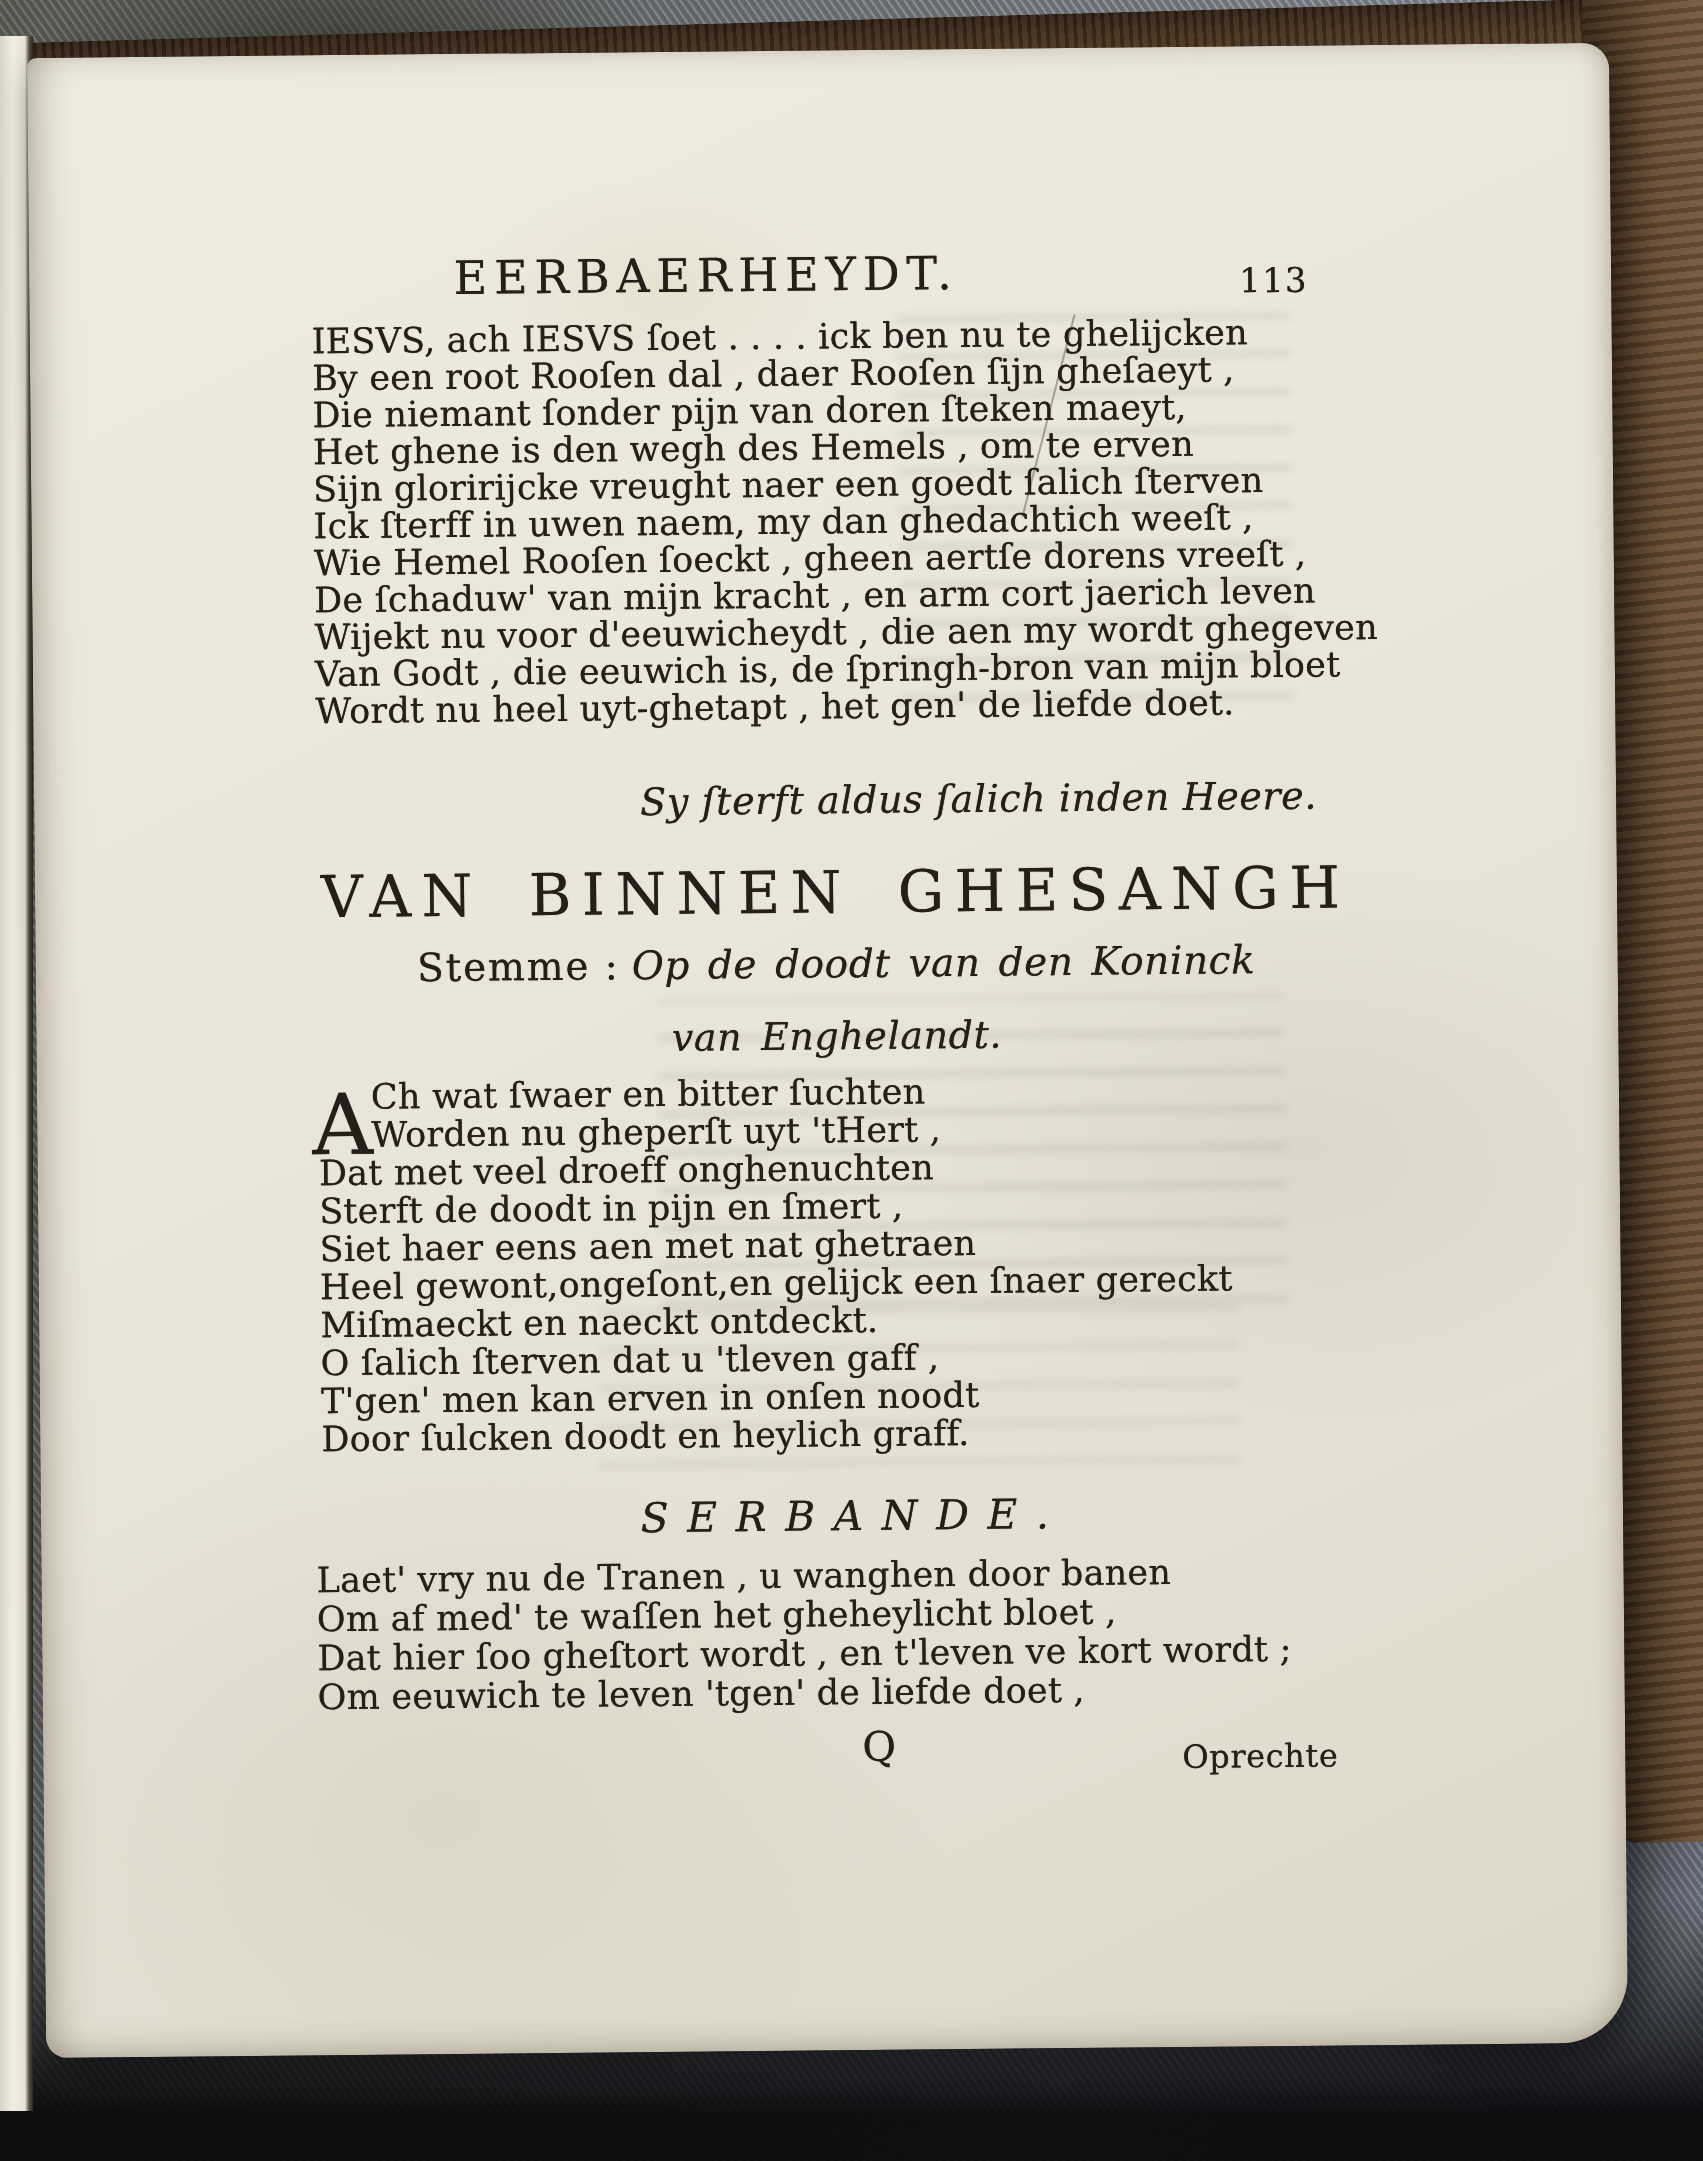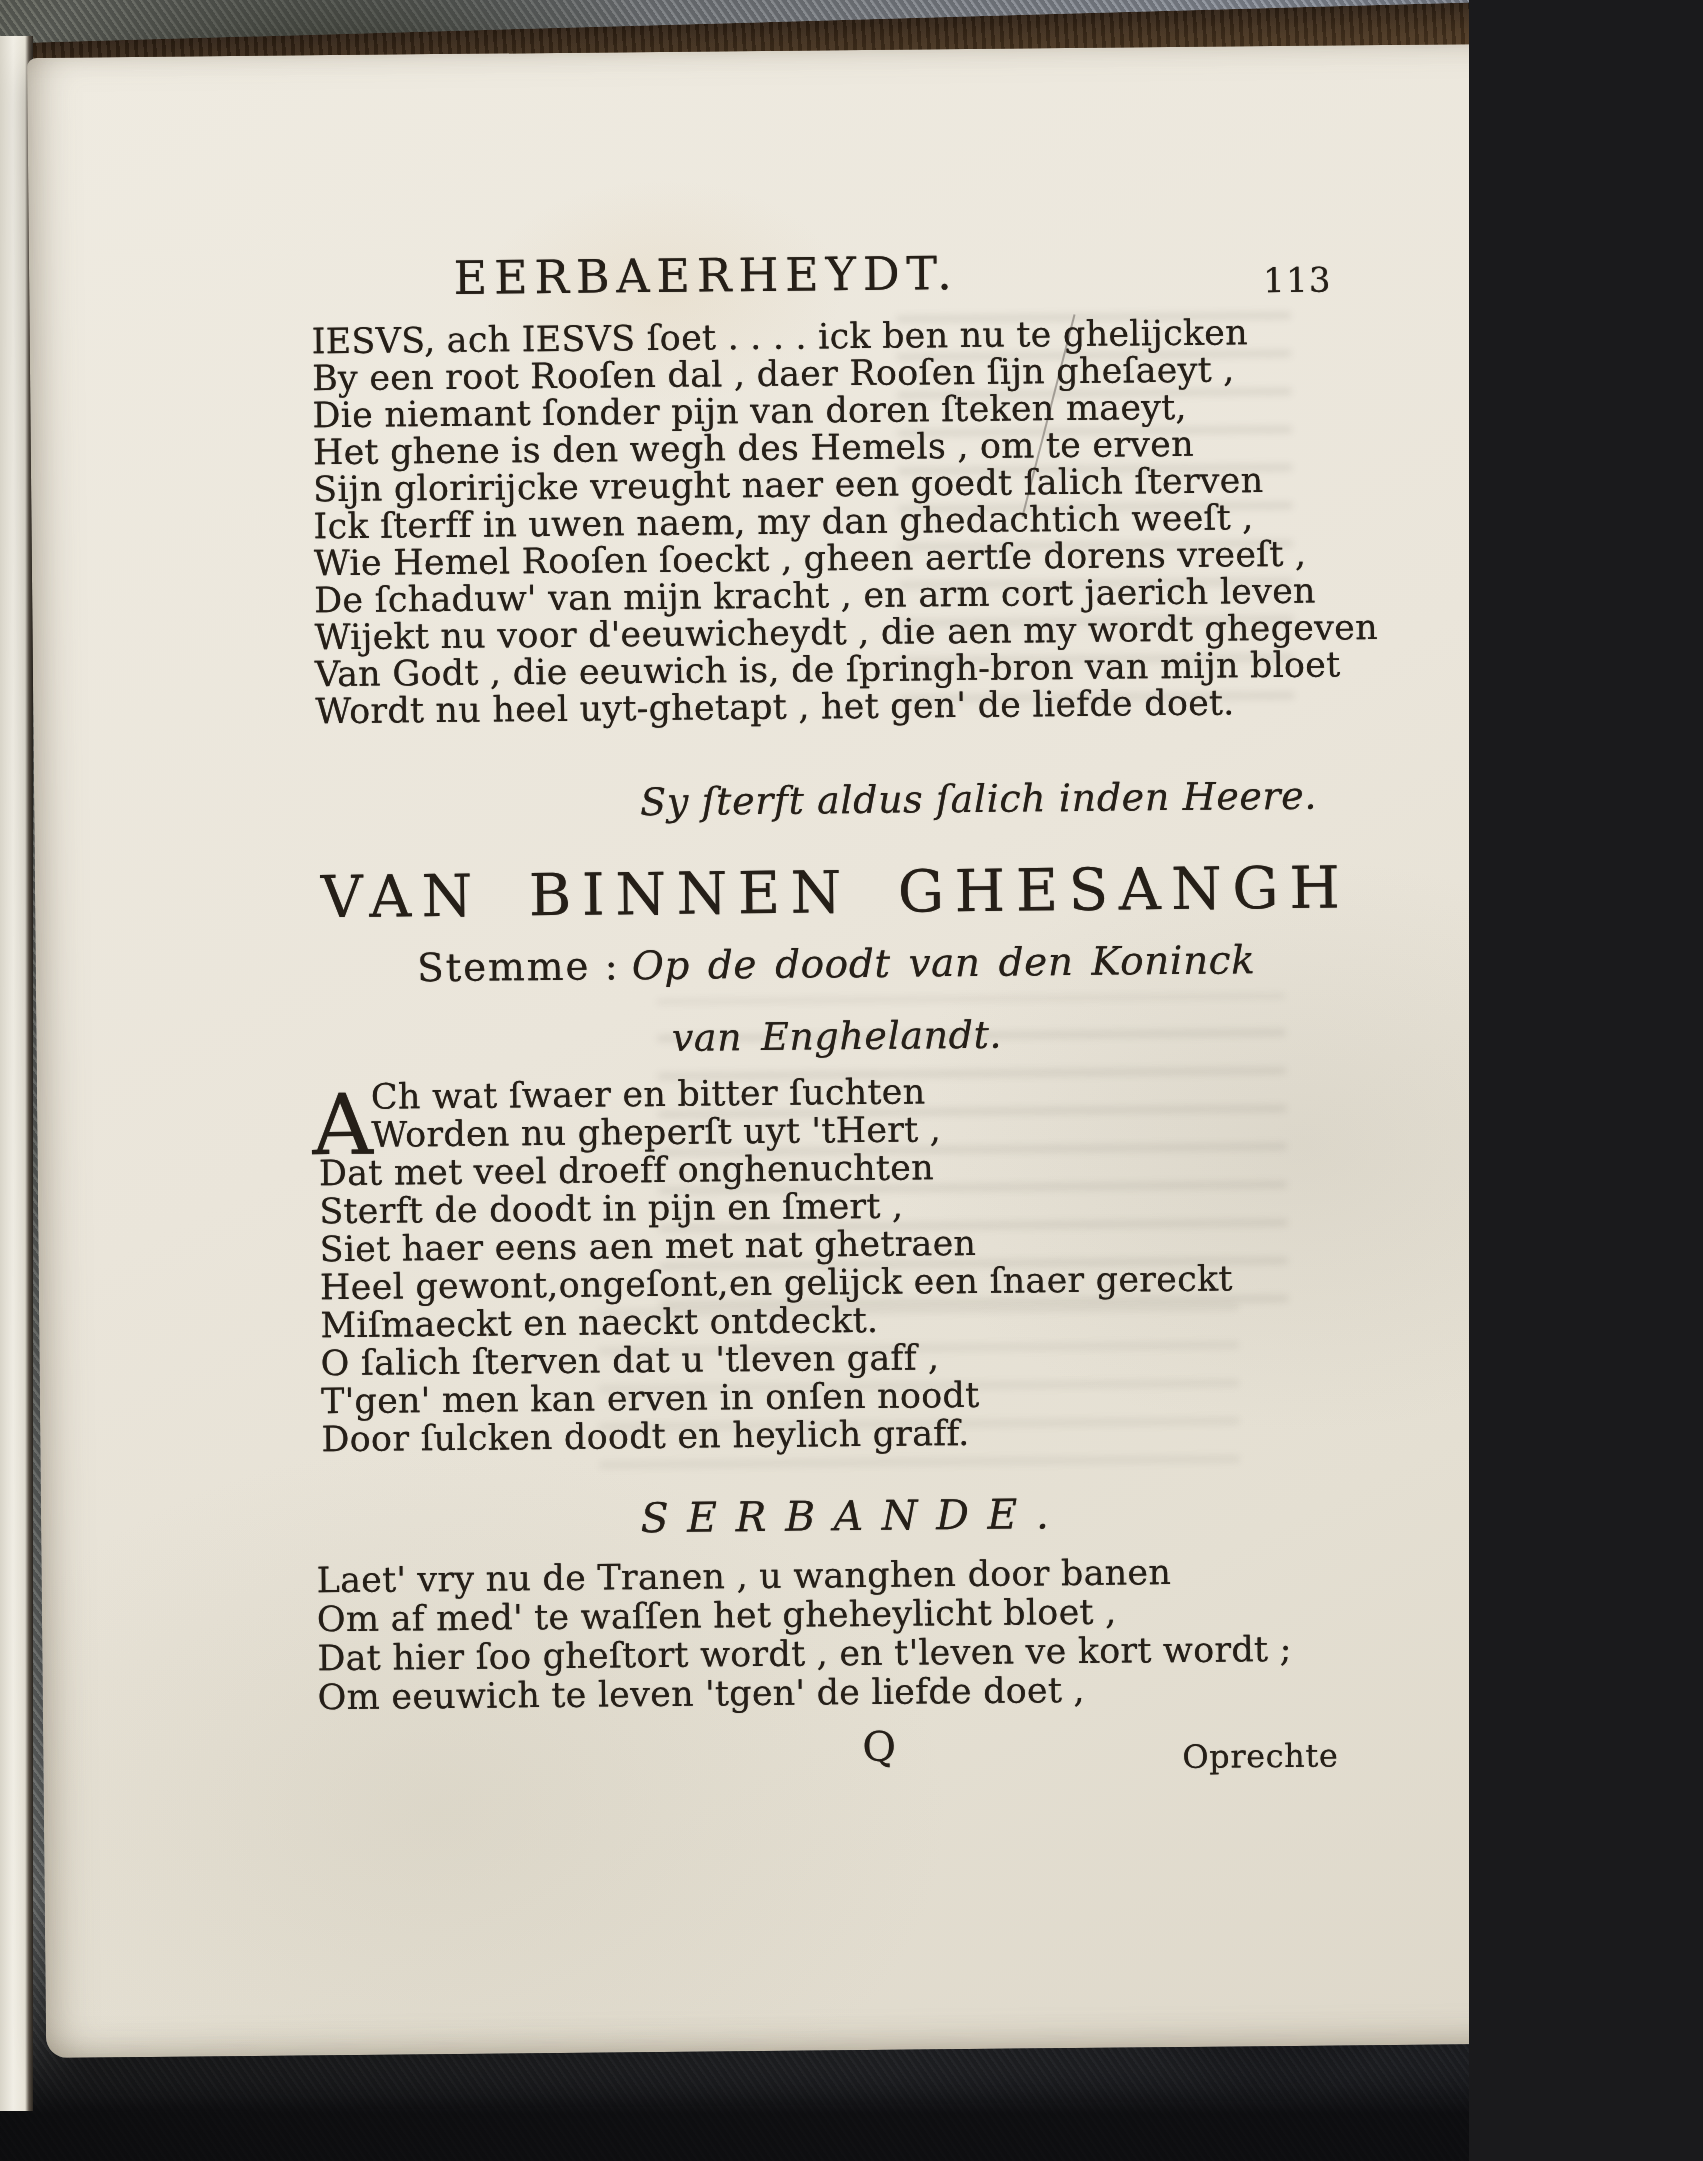--- a/index.html
+++ b/index.html
@@ -1,16 +1,16 @@
 <!DOCTYPE html>
 <html style="font-size:9.9px"><head>
 <meta charset="utf-8">
 <style>
   html,body { margin:0; padding:0; background:#1a1a1c; }
-  .scene { position:relative; width:1469px; height:2161px; overflow:hidden;
+  .scene { position:relative; width:1703px; height:2161px; overflow:hidden;
            font-family:"DejaVu Serif","Liberation Serif",serif; }
 
   
   .fabric { position:absolute; inset:0;
     background:
       repeating-linear-gradient(55deg, rgba(255,255,255,0.07) 0 1.8px, rgba(18,20,24,0.22) 3.1px 6.8px),
       linear-gradient(100deg, #63655c 0%, #75787a 30%, #8d929c 68%, #767c88 100%); }
   .shade-tl { position:absolute; left:-135px; top:-160px; width:985px; height:585px;
     background:radial-gradient(ellipse closest-side, rgba(38,40,28,0.95), rgba(38,40,28,0) 72%); }
   .shade-bottom { position:absolute; left:0; bottom:0; width:100%; height:265px;
@@ -57,21 +57,21 @@
   .ghost.g1 { left:867px; top:259px;  width:394px;  height:394px; }
   .ghost.g2 { left:621px; top:948px; width:628px; height:308px; }
   .ghost.g3 { left:559px;  top:1244px; width:640px; height:172px; opacity:0.3; }
   .scratch { left:1017px; top:263px; width:1.8px; height:209px;
     background:rgba(82,76,70,0.45); transform:rotate(15deg); }
 
   
   .ink { color:#251f18; text-shadow:0 0 0.7px rgba(36,30,24,0.85); }
   .running-header { left:394px; top:197px; width:566px; text-align:center;
     font-size:46px; letter-spacing:6.8px; white-space:nowrap; }
-  .page-number { left:1210px; top:214px; font-size:34px; letter-spacing:1.2px;margin-left:24px; }
+  .page-number { left:1210px; top:214px; font-size:34px; letter-spacing:1.2px; }
   .poem .line { font-size:35px; line-height:37px; white-space:nowrap; letter-spacing:0.2px; }
   .poem-top { left:282px; top:268px; }
   .closing-line { left:606px; top:728px; font-size:38px; font-style:italic;
     letter-spacing:0.6px; white-space:nowrap; }
   .section-heading { left:271px; top:808px; width:1059px; text-align:center;
     font-size:58px; letter-spacing:10.5px; word-spacing:17px; white-space:nowrap; }
   .stemme { left:271px; top:891px; width:1059px; text-align:center;
     font-size:39px; white-space:nowrap; }
   .stemme .roman { font-style:normal; letter-spacing:1.8px; }
   .stemme .ital  { font-style:italic; letter-spacing:0.6px; word-spacing:4.9px; }

